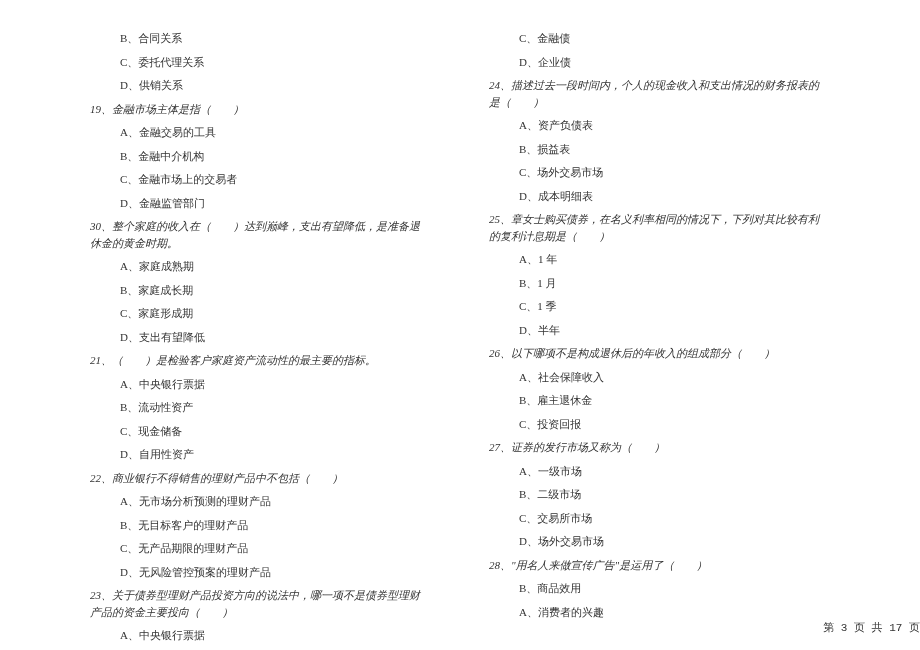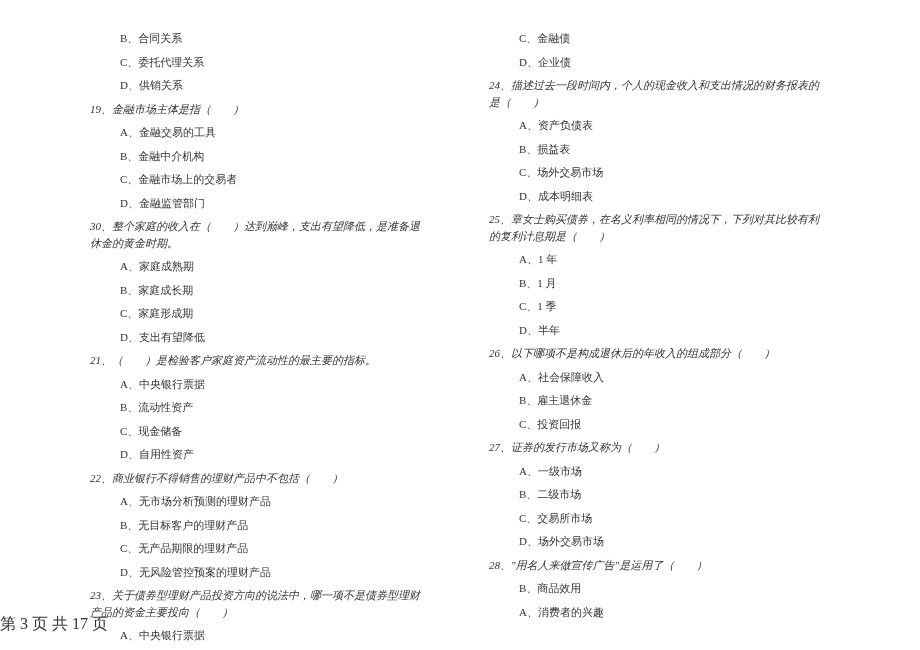--- a/index.html
+++ b/index.html
@@ -52,23 +52,24 @@
       display: inline;
     }
     .option-text {
       display: inline;
     }
     .footer {
       position: absolute;
       bottom: 15px;
       left: 0;
       right: 0;
-      text-align: left;
-      font-size: 16px;
+      text-align: right;
+      font-size: 11px;
       color: #333;
+      font-family: Liberation Mono, monospace;
     }
   </style>
 </head>
 <body>
 
 <div class="page">
   <div class="column column-left" id="left-col">
       <div class="option"><span class="option-prefix">B、</span><span class="option-text">合同关系</span></div>
       <div class="option"><span class="option-prefix">C、</span><span class="option-text">委托代理关系</span></div>
       <div class="option"><span class="option-prefix">D、</span><span class="option-text">供销关系</span></div>

